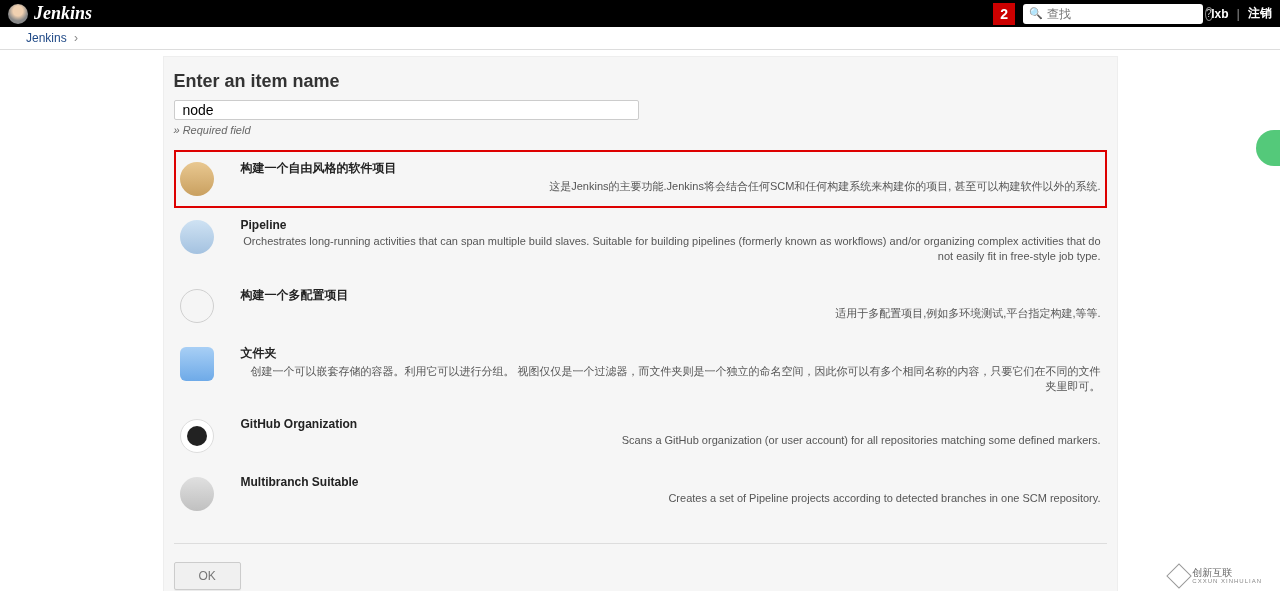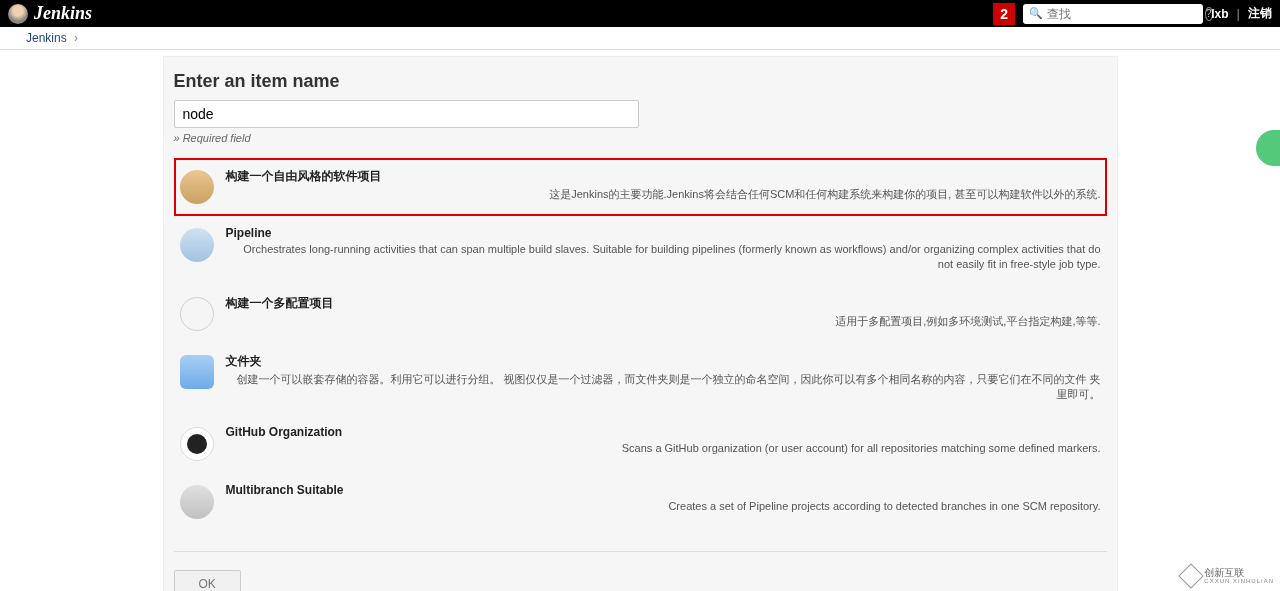--- a/index.html
+++ b/index.html
@@ -20,43 +20,43 @@
 .logout-link{color:#fff;font-size:12px;font-weight:bold;}
 
 .breadcrumb{background:#fff;border-bottom:1px solid #ddd;padding:4px 26px;font-size:12px;}
 .breadcrumb a{color:#204A87;text-decoration:none;}
 .bc-sep{color:#888;margin:0 4px;}
 
 .main-area{background:#fff;padding:0;display:flex;justify-content:center;}
 .content-panel{width:955px;background:#f6f6f6;margin-top:6px;padding:10px;border:1px solid #eee;}
 
 .title-label{font-size:18px;font-weight:bold;color:#333;margin:4px 0 8px 0;}
-.name-input{width:465px;height:28px;padding:4px 8px;font-size:14px;border:1px solid #ccc;border-radius:2px;background:#fff;}
+.name-input{width:465px;height:20px;padding:4px 8px;font-size:14px;border:1px solid #ccc;border-radius:2px;background:#fff;}
 .required{font-size:11px;font-style:italic;color:#666;margin-top:4px;}
 
 .options{margin-top:14px;}
-.opt{display:flex;gap:12px;padding:10px 6px 12px 6px;}
+.opt{display:flex;gap:27px;padding:10px 6px 12px 6px;}
 .opt.selected{border:2px solid #d00;padding:8px 4px 10px 4px;}
 .opt-icon{width:34px;height:34px;border-radius:50%;background:#e0e6ee;flex-shrink:0;margin-top:2px;position:relative;}
 .opt-icon.freestyle{background:linear-gradient(#e9c891,#c9a060);}
 .opt-icon.pipeline{background:linear-gradient(#cfe2f3,#a4c2e0);}
 .opt-icon.multiconf{background:#f5f5f5;border:1px solid #d0d0d0;}
 .opt-icon.folder{background:linear-gradient(#a8cff5,#6eaae8);border-radius:6px;}
 .opt-icon.github{background:#fff;border:1px solid #ddd;}
 .opt-icon.github::after{content:"";position:absolute;inset:6px;background:#222;border-radius:50%;}
 .opt-icon.multibranch{background:linear-gradient(#e0e0e0,#c0c0c0);}
 .opt-body{flex:1;}
 .opt-title{font-weight:bold;font-size:12px;color:#222;margin-bottom:2px;}
 .opt-desc{font-size:11px;color:#555;line-height:1.4;text-align:right;}
 
 .ok-row{margin-top:20px;border-top:1px solid #ddd;padding-top:18px;}
 .ok-btn{background:#f0f0f0;border:1px solid #ccc;color:#777;padding:6px 24px;font-size:12px;border-radius:2px;box-shadow:0 1px 1px rgba(0,0,0,.05);}
 
 .floating-badge{position:fixed;right:0;top:130px;width:24px;height:36px;background:#54c97a;border-radius:18px 0 0 18px;}
-.watermark{position:fixed;right:6px;bottom:6px;font-size:10px;color:#666;display:flex;align-items:center;gap:4px;}
+.watermark{position:fixed;right:18px;bottom:6px;font-size:10px;color:#666;display:flex;align-items:center;gap:4px;}
 .watermark-logo{width:18px;height:18px;border:1px solid #999;transform:rotate(45deg);}
 .watermark-text{display:flex;flex-direction:column;line-height:1;}
 .watermark-sub{font-size:6px;letter-spacing:1px;color:#888;}
 </style>
 </head>
 <body>
 
 <div class="topbar">
   <div class="topbar-left">
     <a class="jenkins-logo">

